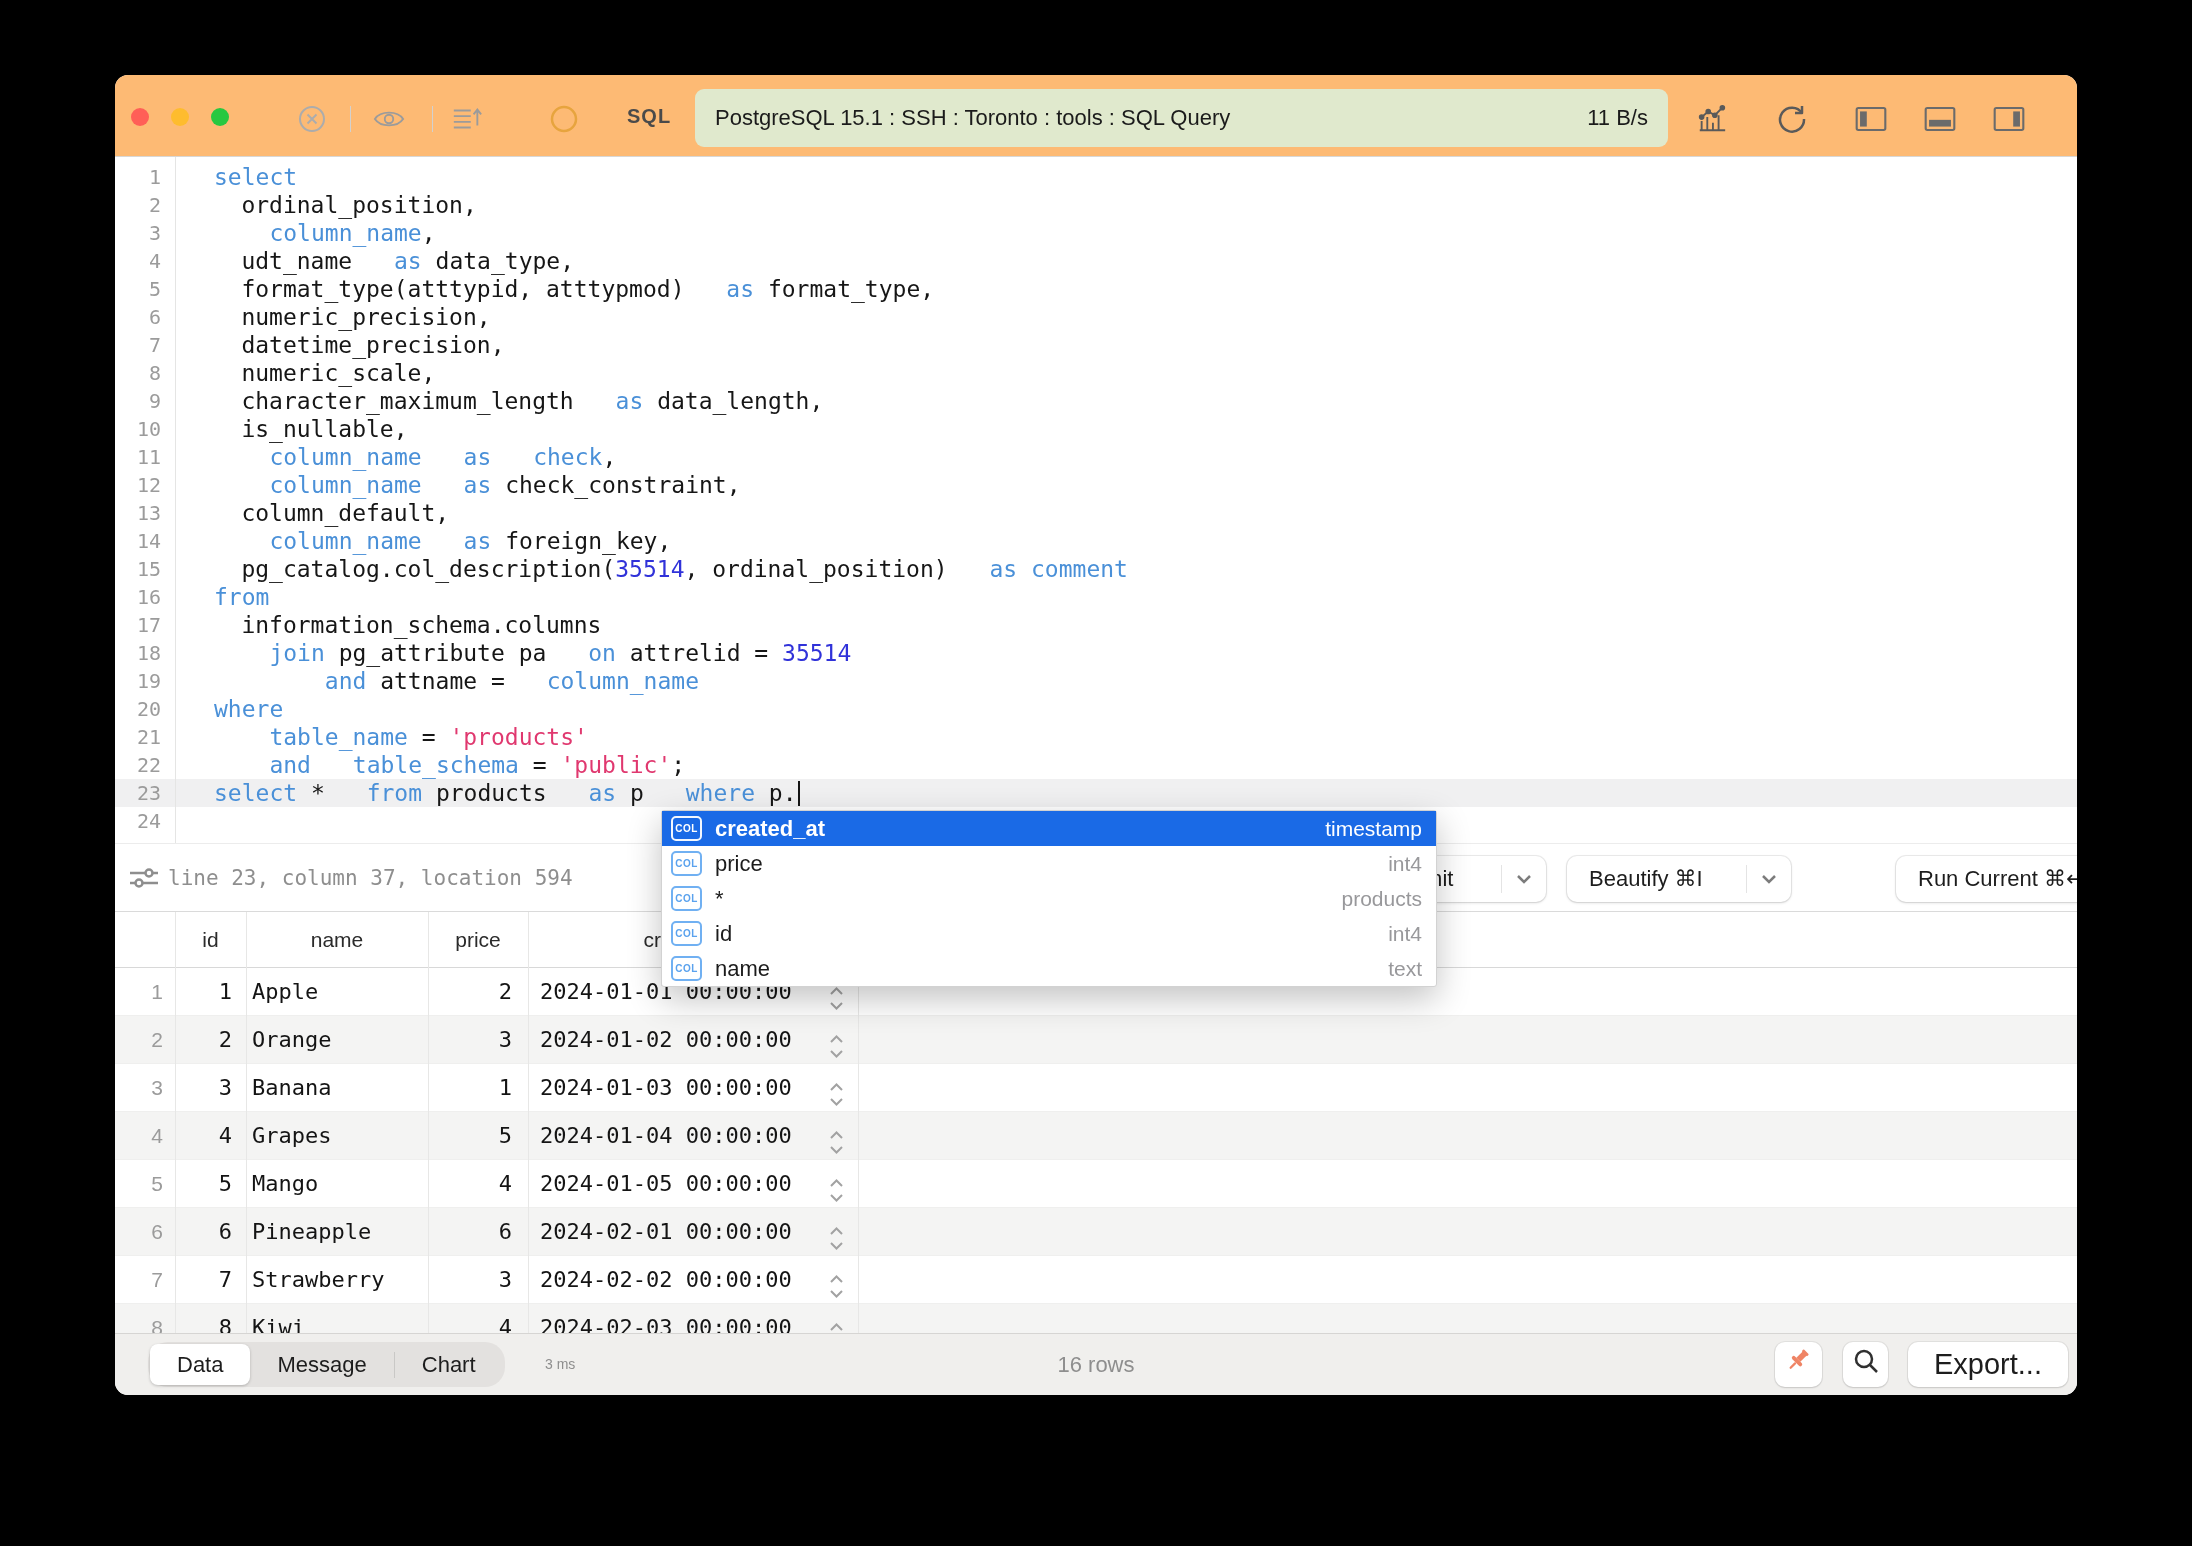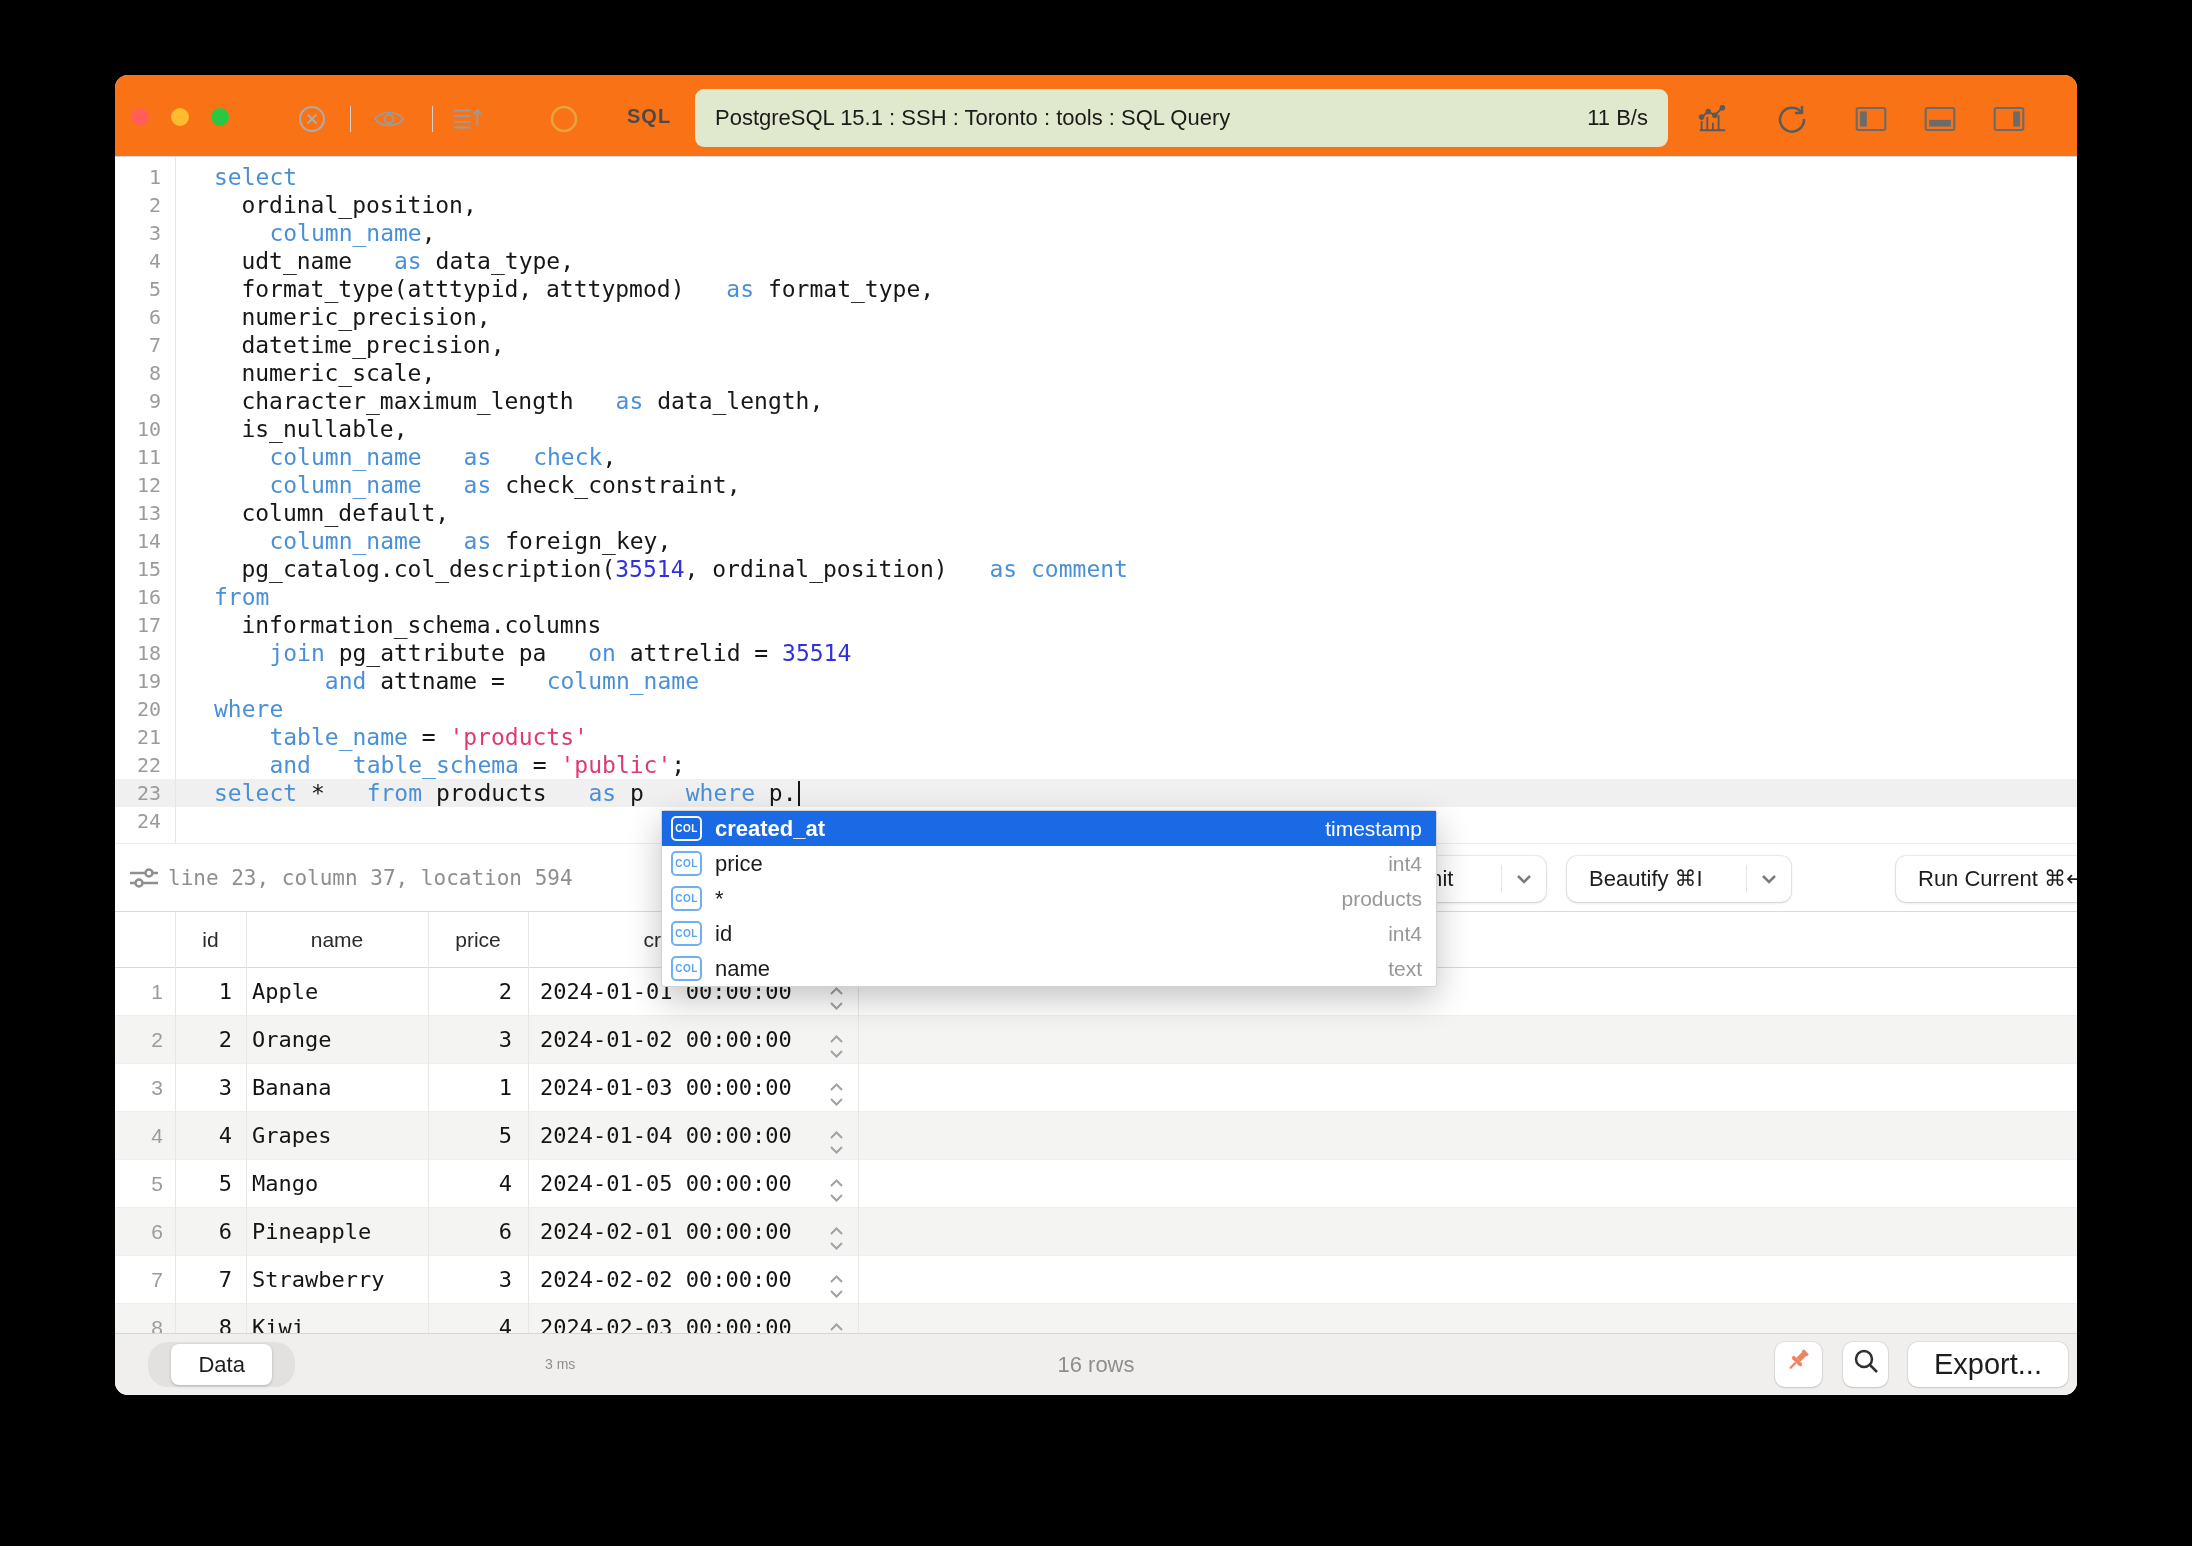--- a/index.html
+++ b/index.html
@@ -2,21 +2,21 @@
 <html><head>
 <meta charset="utf-8">
 <style>
   html,body{margin:0;padding:0;background:#000;}
   .canvas{position:relative;width:2192px;height:1546px;background:#000;overflow:hidden;
           font-family:"Liberation Sans",sans-serif;-webkit-font-smoothing:antialiased;}
   .window{position:absolute;left:115px;top:75px;width:1962px;height:1320px;background:#fff;
           border-radius:13px;overflow:hidden;box-shadow:0 20px 60px rgba(0,0,0,.6);}
 
   
-  .titlebar{position:absolute;left:0;top:0;width:100%;height:82px;background:#f97316;
+  .titlebar{position:absolute;left:0;top:0;width:100%;height:82px;background:#fdba74;
             border-bottom:1px solid #d8d7d5;box-sizing:border-box;}
   .tl{position:absolute;top:33px;width:18px;height:18px;border-radius:50%;}
   .tb-ic{position:absolute;top:28px;width:32px;height:32px;display:flex;align-items:center;justify-content:center;}
   .tb-div{position:absolute;top:31px;width:1px;height:26px;background:#d2d1cf;}
   .sql-label{position:absolute;top:30px;font-size:20px;font-weight:bold;color:#4a4a4a;letter-spacing:1px;}
   .pill{position:absolute;left:580px;top:14px;width:973px;height:58px;background:#e0e9cd;border-radius:9px;
         font-family:Liberation Sans, sans-serif;font-size:22px;color:#1b1b1b;
         display:flex;align-items:center;padding:0 20px;box-sizing:border-box;}
   .pill .tp{margin-left:auto;}
 
@@ -58,21 +58,21 @@
   .c-id{position:absolute;left:66px;width:51px;text-align:right;}
   .c-name{position:absolute;left:137px;}
   .c-price{position:absolute;left:320px;width:77px;text-align:right;}
   .c-date{position:absolute;left:425px;}
   .stepper{position:absolute;left:712px;top:12px;}
 
   
   .bottombar{position:absolute;left:0;top:1258px;width:100%;height:62px;background:#f0efed;
              border-top:1px solid #d6d5d3;box-sizing:border-box;}
   .segctl{position:absolute;left:33px;top:8px;height:45px;background:#e3e1df;border-radius:20px;
-          display:flex;align-items:center;padding:2px;box-sizing:border-box;flex-direction:column;}
+          display:flex;align-items:center;padding:2px;box-sizing:border-box;}
   .segitem{height:41px;line-height:41px;padding:0 27px;font-size:22px;color:#1d1d1d;border-radius:8px;position:relative;}
   .segitem.active{background:#fff;box-shadow:0 1px 3px rgba(0,0,0,.22);}
   .segdiv{width:1px;height:26px;background:#c9c8c6;}
   .elapsed{position:absolute;left:430px;top:0;height:61px;line-height:61px;font-size:14px;color:#8e8e8e;}
   .rowcount{position:absolute;left:0;width:100%;top:0;height:61px;line-height:61px;text-align:center;font-size:22px;color:#8e8e8e;}
   .rbtn{position:absolute;top:8px;height:45px;background:#fff;border-radius:10px;
         box-shadow:0 0 0 1px rgba(0,0,0,.06),0 1px 2px rgba(0,0,0,.12);
         display:flex;align-items:center;justify-content:center;font-size:29px;color:#1d1d1d;box-sizing:border-box;}
 
   

